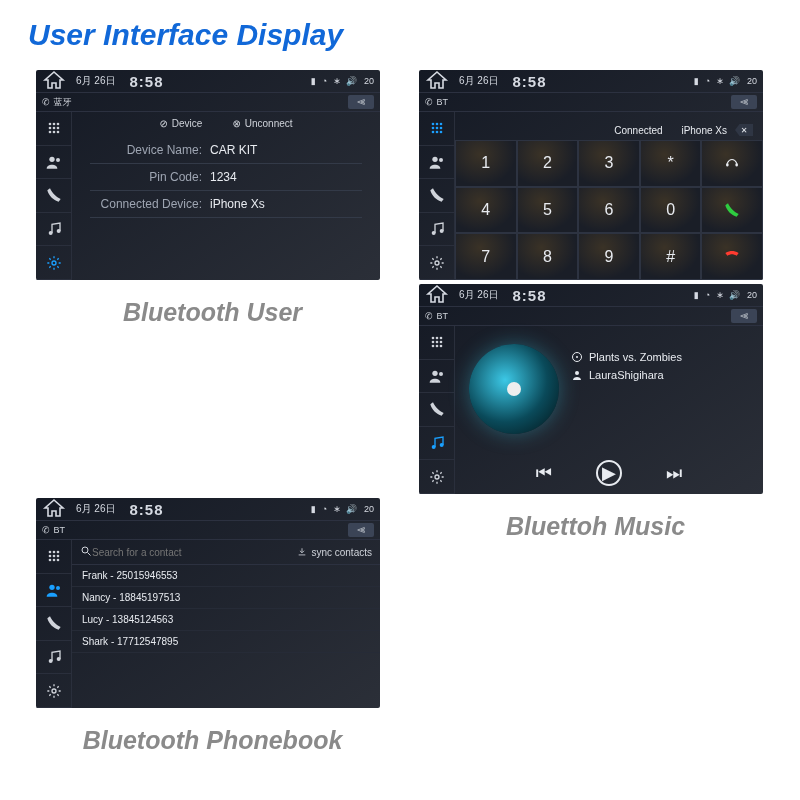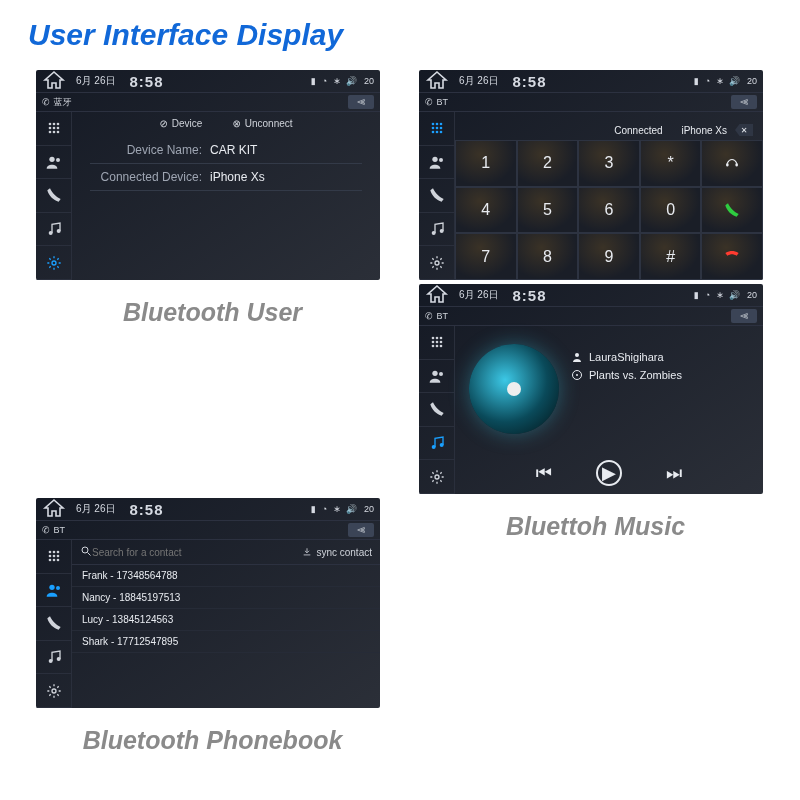--- a/index.html
+++ b/index.html
@@ -139,20 +139,24 @@
       </div>
       <div class="content">
         <div class="conn-row">
           <span>⊘ <span>Device</span></span>
           <span>⊗ <span>Unconnect</span></span>
         </div>
         <div class="info-table">
           <div class="info-row">
               <span class="k">Device Name:</span>
               <span class="v">CAR KIT</span>
+            </div>
+          <div class="info-row">
+              <span class="k">Pin Code:</span>
+              <span class="v">1234</span>
             </div>
           <div class="info-row">
               <span class="k">Connected Device:</span>
               <span class="v">iPhone Xs</span>
             </div>
         </div>
       </div>
     </div>
   </div>
 
@@ -339,31 +343,31 @@
               <path d="M12 2v3M12 19v3M2 12h3M19 12h3M5 5l2 2M17 17l2 2M19 5l-2 2M7 17l-2 2" stroke="currentColor" stroke-width="2"></path>
             </svg>
           </div>
       </div>
       <div class="content">
         <div class="music">
           <div class="art"></div>
           <div class="track">
             <div class="row">
                 <svg width="12" height="12" viewBox="0 0 24 24">
+                  <circle cx="12" cy="12" r="9" fill="none" stroke="currentColor" stroke-width="2"></circle>
+                  <circle cx="12" cy="12" r="2"></circle>
+                </svg>
+                <span>Plants vs. Zombies</span>
+              </div>
+            <div class="row">
+                <svg width="12" height="12" viewBox="0 0 24 24">
                   <circle cx="12" cy="8" r="4"></circle>
                   <path d="M4 22c0-4 4-6 8-6s8 2 8 6"></path>
                 </svg>
                 <span>LauraShigihara</span>
-              </div>
-            <div class="row">
-                <svg width="12" height="12" viewBox="0 0 24 24">
-                  <circle cx="12" cy="12" r="9" fill="none" stroke="currentColor" stroke-width="2"></circle>
-                  <circle cx="12" cy="12" r="2"></circle>
-                </svg>
-                <span>Plants vs. Zombies</span>
               </div>
           </div>
         </div>
         <div class="controls">
           <span>⏮</span>
           <span class="playbtn">▶</span>
           <span>⏭</span>
         </div>
       </div>
     </div>
@@ -445,25 +449,25 @@
           <span><svg width="12" height="12" viewBox="0 0 24 24">
                 <circle cx="10" cy="10" r="6" fill="none" stroke="currentColor" stroke-width="2"></circle>
                 <path d="M15 15l6 6" stroke="currentColor" stroke-width="2"></path>
               </svg></span>
           <input placeholder="Search for a contact" style="">
           <span class="sync">
               <svg width="10" height="10" viewBox="0 0 24 24">
                 <path d="M12 3v10M7 9l5 5 5-5" fill="none" stroke="currentColor" stroke-width="2"></path>
                 <path d="M4 19h16" stroke="currentColor" stroke-width="2"></path>
               </svg>
-              <span>sync contact</span>
+              <span>sync contacts</span>
             </span>
         </div>
         <div class="contacts">
-          <div class="contact">Frank - 17348564788</div>
+          <div class="contact">Frank - 25015946553</div>
           <div class="contact">Nancy - 18845197513</div>
           <div class="contact">Lucy - 13845124563</div>
           <div class="contact">Shark - 17712547895</div>
         </div>
       </div>
     </div>
   </div>
 
   <div class="caption">Bluettoh Music</div>
   <div class="caption">Bluetooth  Phonebook</div>

